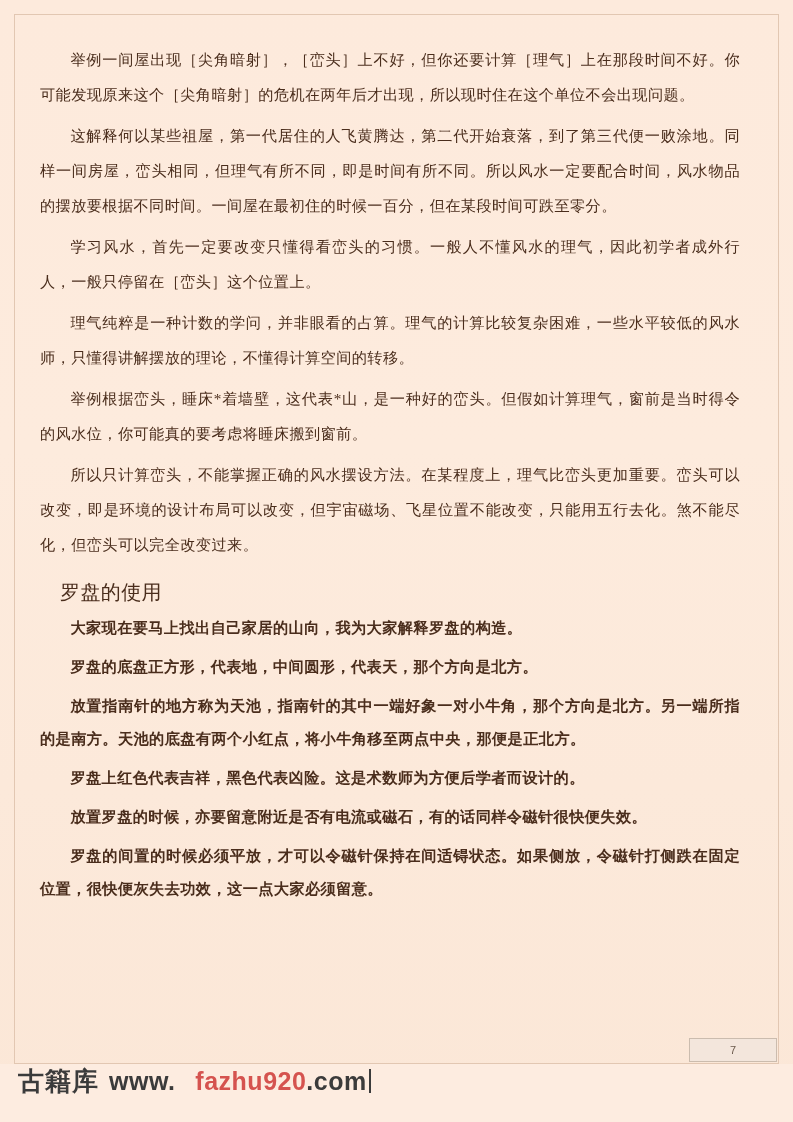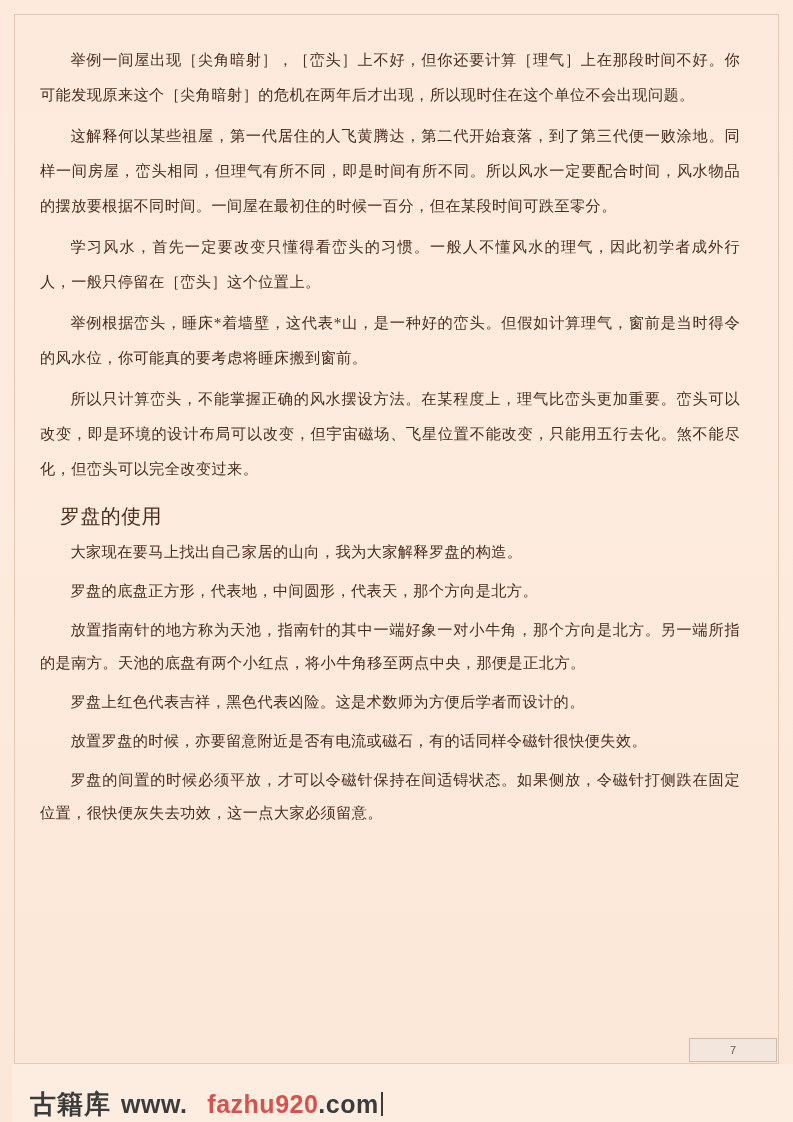--- a/index.html
+++ b/index.html
@@ -39,20 +39,21 @@
     margin: 0 0 6px 0;
     font-size: 15.2px;
     line-height: 35px;
     text-indent: 2em;
     text-align: justify;
     color: #4a2d1c;
     letter-spacing: 0.4px;
   }
   p.para.tight {
     line-height: 33px;
+    font-weight: bold;
   }
   p.heading {
     margin: 14px 0 2px 0;
     font-size: 20px;
     line-height: 33px;
     text-indent: 1em;
     color: #4a2d1c;
     letter-spacing: 0.4px;
   }
 
@@ -67,27 +68,27 @@
     background: #f3e6dc;
     display: flex;
     align-items: center;
     justify-content: center;
     font-family: "Liberation Sans", sans-serif;
     font-size: 11px;
     color: #6b5a4c;
   }
   .footer-bar {
     position: absolute;
-    left: 12px;
+    left: 0;
     right: 0;
     bottom: 0;
     height: 58px;
     background: #fdece0;
     display: flex;
-    align-items: flex-end;
+    align-items: flex-start;
   }
   .footer-inner {
     display: flex;
     align-items: baseline;
     padding-left: 18px;
     gap: 10px;
   }
   .footer-cn {
     font-family: "Liberation Serif", serif;
     font-size: 26px;
@@ -127,20 +128,21 @@
 </head>
 <body>
 
 <div class="page">
   <div class="page-border"></div>
 
   <div class="content">
     <p class="para">举例一间屋出现［尖角暗射］，［峦头］上不好，但你还要计算［理气］上在那段时间不好。你可能发现原来这个［尖角暗射］的危机在两年后才出现，所以现时住在这个单位不会出现问题。</p>
     <p class="para">这解释何以某些祖屋，第一代居住的人飞黄腾达，第二代开始衰落，到了第三代便一败涂地。同样一间房屋，峦头相同，但理气有所不同，即是时间有所不同。所以风水一定要配合时间，风水物品的摆放要根据不同时间。一间屋在最初住的时候一百分，但在某段时间可跌至零分。</p>
     <p class="para">学习风水，首先一定要改变只懂得看峦头的习惯。一般人不懂风水的理气，因此初学者成外行人，一般只停留在［峦头］这个位置上。</p>
+    <p class="para">理气纯粹是一种计数的学问，并非眼看的占算。理气的计算比较复杂困难，一些水平较低的风水师，只懂得讲解摆放的理论，不懂得计算空间的转移。</p>
     <p class="para">举例根据峦头，睡床*着墙壁，这代表*山，是一种好的峦头。但假如计算理气，窗前是当时得令的风水位，你可能真的要考虑将睡床搬到窗前。</p>
     <p class="para">所以只计算峦头，不能掌握正确的风水摆设方法。在某程度上，理气比峦头更加重要。峦头可以改变，即是环境的设计布局可以改变，但宇宙磁场、飞星位置不能改变，只能用五行去化。煞不能尽化，但峦头可以完全改变过来。</p>
 
     <p class="heading">罗盘的使用</p>
 
     <p class="para tight">大家现在要马上找出自己家居的山向，我为大家解释罗盘的构造。</p>
     <p class="para tight">罗盘的底盘正方形，代表地，中间圆形，代表天，那个方向是北方。</p>
     <p class="para tight">放置指南针的地方称为天池，指南针的其中一端好象一对小牛角，那个方向是北方。另一端所指的是南方。天池的底盘有两个小红点，将小牛角移至两点中央，那便是正北方。</p>
     <p class="para tight">罗盘上红色代表吉祥，黑色代表凶险。这是术数师为方便后学者而设计的。</p>
     <p class="para tight">放置罗盘的时候，亦要留意附近是否有电流或磁石，有的话同样令磁针很快便失效。</p>

